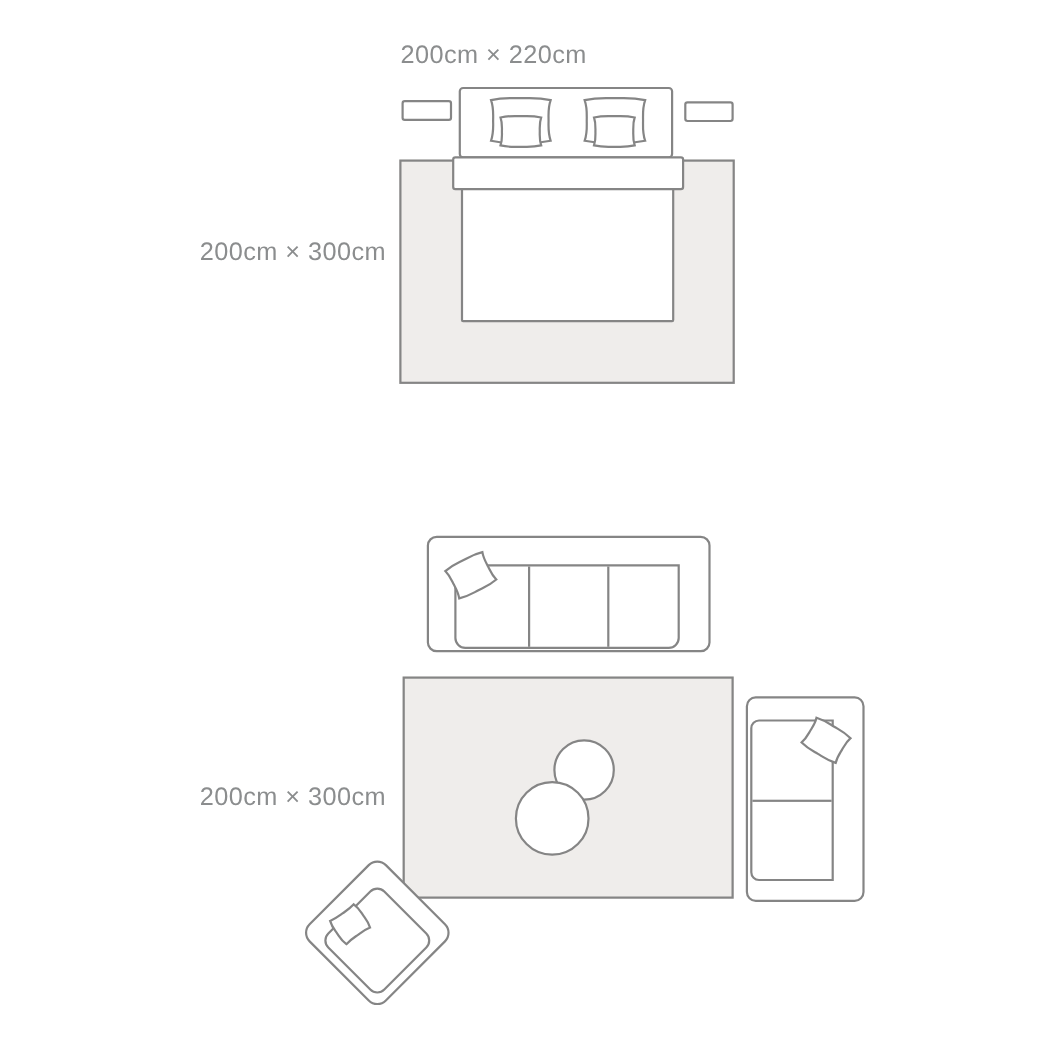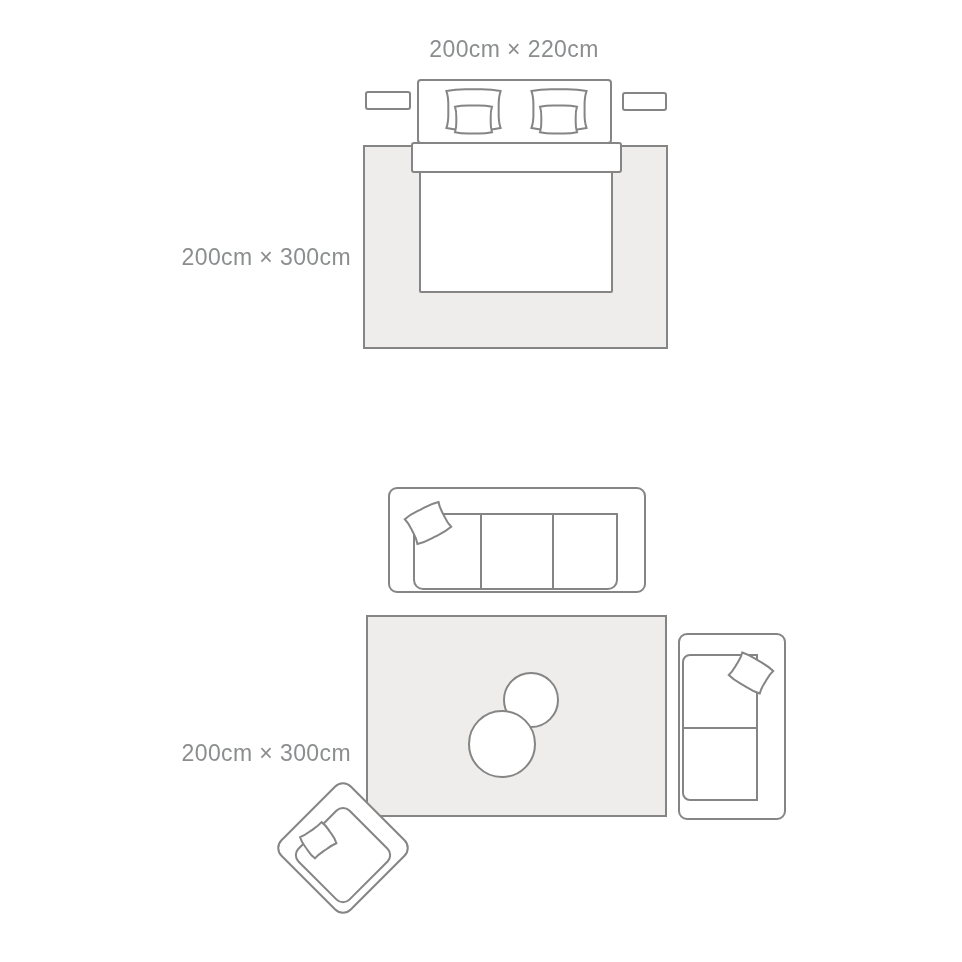--- a/index.html
+++ b/index.html
@@ -15,22 +15,22 @@
     font-family:"Liberation Sans", sans-serif;overflow:hidden;
   }
   .abs{position:absolute;box-sizing:border-box;}
   .stroke{border:2px solid var(--outline);}
   .white{background:var(--furniture-fill);}
   .rug{background:var(--rug-fill);border:2px solid var(--outline);}
   .size-label{
     position:absolute;color:var(--label-color);font-size:23px;line-height:26px;
     letter-spacing:.4px;white-space:nowrap;
   }
-  .center{text-align:center;}
-  .right{text-align:right;margin-top:29px;}
+  .center{text-align:left;}
+  .right{text-align:right;}
   .pillow-svg{position:absolute;overflow:visible;}
   .pillow-svg path, .pillow-svg use{fill:var(--furniture-fill);stroke:var(--outline);}
   .divider-v{position:absolute;top:0;bottom:0;width:2px;background:var(--outline);}
   .divider-h{position:absolute;left:0;right:0;height:2px;background:var(--outline);}
 </style>
 </head>
 <body>
 
 <div class="canvas">
 

